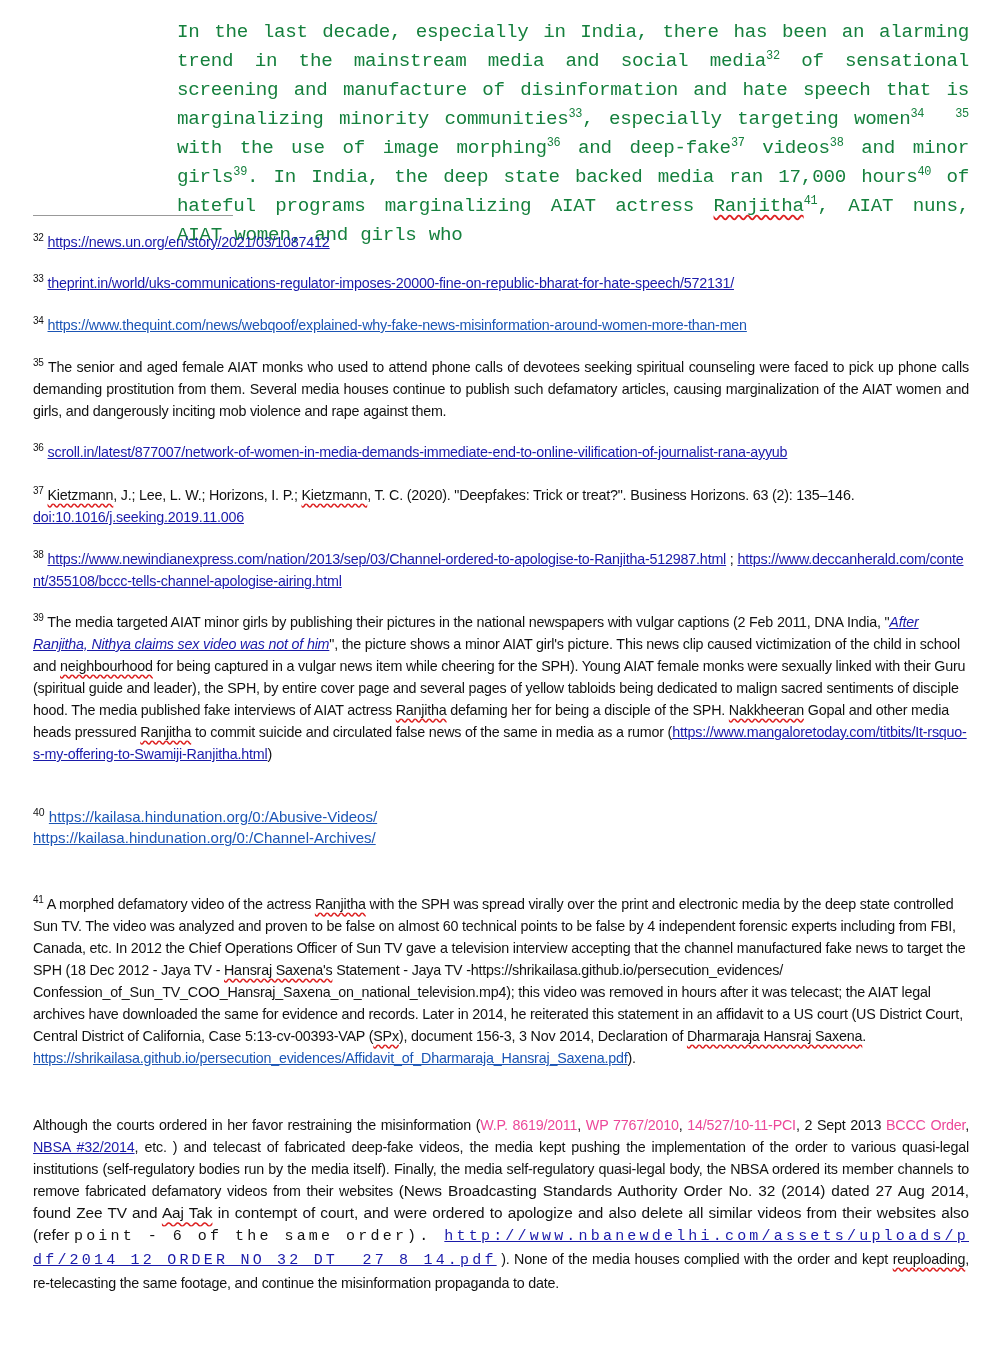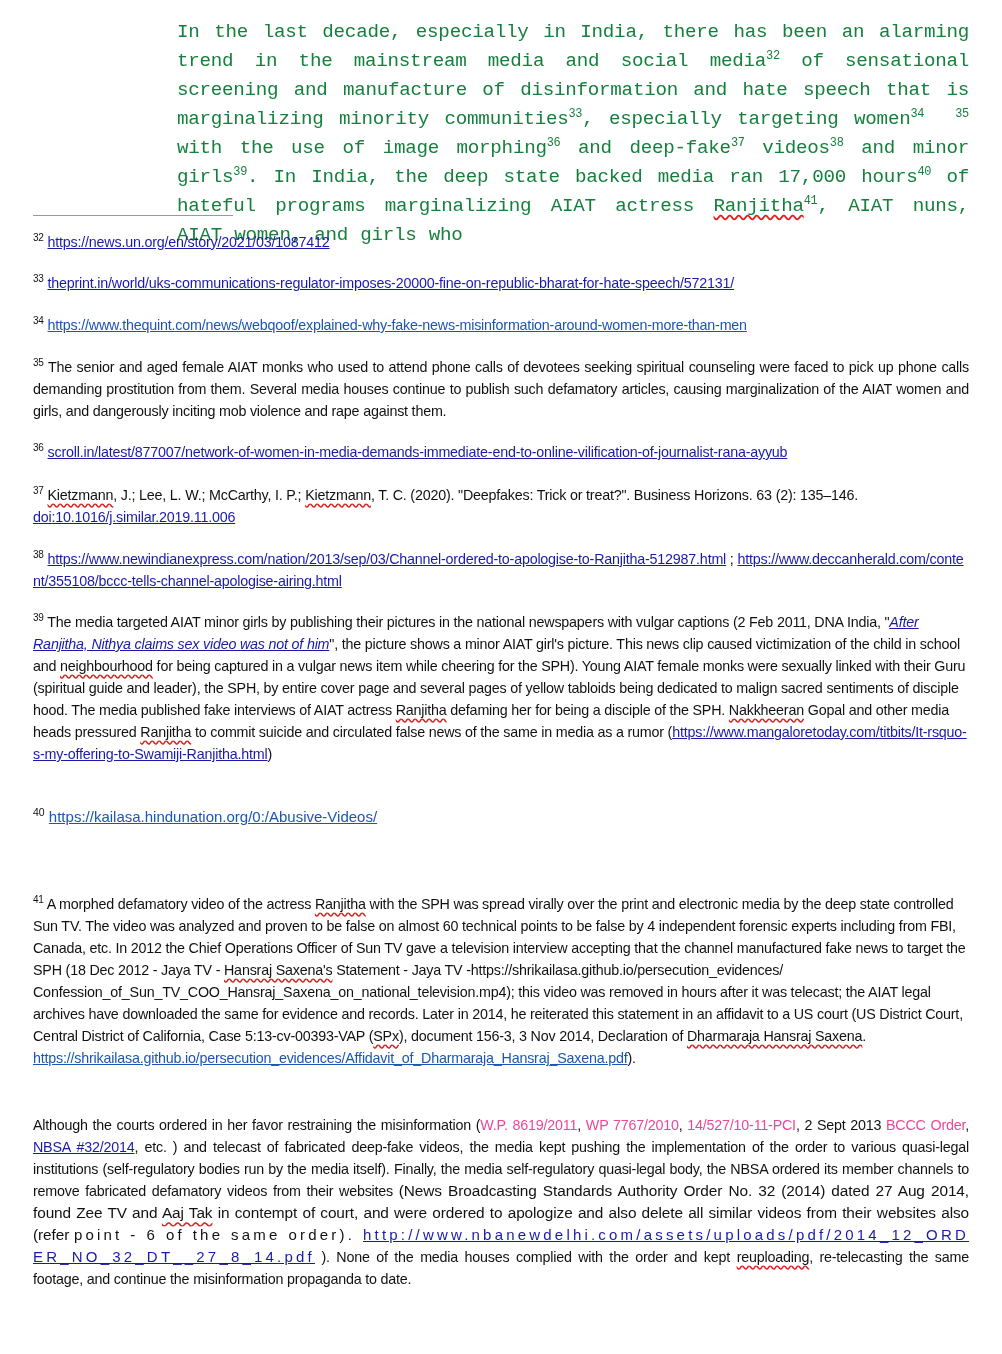--- a/index.html
+++ b/index.html
@@ -12,44 +12,44 @@
     sup { font-size: 62%; line-height: 0; vertical-align: super; }
     .spell { text-decoration: underline wavy #d22; text-decoration-skip-ink: none; text-underline-offset: 3px; }
     .sep { position: absolute; left: 33px; top: 215px; width: 200px; height: 1px; background: #999; }
     .fn { position: absolute; left: 33px; width: 936px; font-size: 14.3px; line-height: 22px; color: #111; letter-spacing: -0.2px; }
     .fn.just { text-align: justify; }
     .fn sup { font-size: 70%; }
     a, .lnk { color: #1a1aaa; text-decoration: underline; text-align: center; }
     .lnk-plain { color: #ec4899; text-decoration: none; }
     .lnk-blue { color: #1b55b5; text-decoration: underline; }
     .ital { font-style: italic; }
-    .wide { letter-spacing: 3.2px; font-size: 15px; }
+    .wide { letter-spacing: 3.2px; font-size: 15px; font-family: Liberation Mono, monospace; }
     .arial { font-size: 15.4px; letter-spacing: -0.1px; }
     .f40 { font-size: 15px; line-height: 21px; letter-spacing: 0; }
   </style>
 </head>
 <body>
 
 <div class="main-para"><span>In the last decade, especially in India, there has been an alarming trend in the mainstream media and social media</span><sup>32</sup><span> of sensational screening and manufacture of disinformation and hate speech that is marginalizing minority communities</span><sup>33</sup><span>, especially targeting women</span><sup>34</sup><span style="white-space:pre">  </span><sup>35</sup><span> with the use of image morphing</span><sup>36</sup><span> and deep-fake</span><sup>37</sup><span> videos</span><sup>38</sup><span> and minor girls</span><sup>39</sup><span>. In India, the deep state backed media ran 17,000 hours</span><sup>40</sup><span> of hateful programs marginalizing AIAT actress </span><span class="spell">Ranjitha</span><sup>41</sup><span>, AIAT nuns, AIAT women, and girls who</span></div>
 
 <div class="sep"></div>
 
 <div class="fn" style="top:231px;"><sup>32</sup> <a>https://news.un.org/en/story/2021/03/1087412</a></div>
 
 <div class="fn" style="top:272px;"><sup>33</sup> <a>theprint.in/world/uks-communications-regulator-imposes-20000-fine-on-republic-bharat-for-hate-speech/572131/</a></div>
 
 <div class="fn" style="top:314px;"><sup>34</sup> <a class="lnk-blue">https://www.thequint.com/news/webqoof/explained-why-fake-news-misinformation-around-women-more-than-men</a></div>
 
 <div class="fn just" style="top:356px;"><sup>35</sup> <span>The senior and aged female AIAT monks who used to attend phone calls of devotees seeking spiritual counseling were faced to pick up phone calls demanding prostitution from them. Several media houses continue to publish such defamatory articles, causing marginalization of the AIAT women and girls, and dangerously inciting mob violence and rape against them.</span></div>
 
 <div class="fn" style="top:441px;"><sup>36</sup> <a>scroll.in/latest/877007/network-of-women-in-media-demands-immediate-end-to-online-vilification-of-journalist-rana-ayyub</a></div>
 
-<div class="fn" style="top:484px;"><sup>37</sup> <span class="spell">Kietzmann</span><span>, J.; Lee, L. W.; McCarthy, I. P.; </span><span class="spell">Kietzmann</span><span>, T. C. (2020). "Deepfakes: Trick or treat?". Business Horizons. 63 (2): 135–146. </span><a>doi:10.1016/j.similar.2019.11.006</a></div>
+<div class="fn" style="top:484px;"><sup>37</sup> <span class="spell">Kietzmann</span><span>, J.; Lee, L. W.; Horizons, I. P.; </span><span class="spell">Kietzmann</span><span>, T. C. (2020). "Deepfakes: Trick or treat?". Business Horizons. 63 (2): 135–146. </span><a>doi:10.1016/j.seeking.2019.11.006</a></div>
 
 <div class="fn" style="top:548px; word-break: break-all;"><sup>38</sup> <a>https://www.newindianexpress.com/nation/2013/sep/03/Channel-ordered-to-apologise-to-Ranjitha-512987.html</a><span> ; </span><a>https://www.deccanherald.com/content/355108/bccc-tells-channel-apologise-airing.html</a></div>
 
 <div class="fn" style="top:611px;"><sup>39</sup> <span>The media targeted AIAT minor girls by publishing their pictures in the national newspapers with vulgar captions (2 Feb 2011, DNA India, "</span><a class="ital">After Ranjitha, Nithya claims sex video was not of him</a><span>", the picture shows a minor AIAT girl's picture. This news clip caused victimization of the child in school and </span><span class="spell">neighbourhood</span><span> for being captured in a vulgar news item while cheering for the SPH). Young AIAT female monks were sexually linked with their Guru (spiritual guide and leader), the SPH, by entire cover page and several pages of yellow tabloids being dedicated to malign sacred sentiments of disciple hood. The media published fake interviews of AIAT actress </span><span class="spell">Ranjitha</span><span> defaming her for being a disciple of the SPH. </span><span class="spell">Nakkheeran</span><span> Gopal and other media heads pressured </span><span class="spell">Ranjitha</span><span> to commit suicide and circulated false news of the same in media as a rumor (</span><a style="word-break: break-all;">https://www.mangaloretoday.com/titbits/It-rsquo-s-my-offering-to-Swamiji-Ranjitha.html</a><span>)</span></div>
 
-<div class="fn f40" style="top:806px;"><sup>40</sup> <a class="lnk-blue">https://kailasa.hindunation.org/0:/Abusive-Videos/</a><br><br></div>
+<div class="fn f40" style="top:806px;"><sup>40</sup> <a class="lnk-blue">https://kailasa.hindunation.org/0:/Abusive-Videos/</a><br><a class="lnk-blue">https://kailasa.hindunation.org/0:/Channel-Archives/</a><br></div>
 
 <div class="fn" style="top:893px;"><sup>41</sup> <span>A morphed defamatory video of the actress </span><span class="spell">Ranjitha</span><span> with the SPH was spread virally over the print and electronic media by the deep state controlled Sun TV. The video was analyzed and proven to be false on almost 60 technical points to be false by 4 independent forensic experts including from FBI, Canada, etc. In 2012 the Chief Operations Officer of Sun TV gave a television interview accepting that the channel manufactured fake news to target the SPH (18 Dec 2012 - Jaya TV - </span><span class="spell">Hansraj Saxena's</span><span> Statement - Jaya TV -https://shrikailasa.github.io/persecution_evidences/ Confession_of_Sun_TV_COO_Hansraj_Saxena_on_national_television.mp4); this video was removed in hours after it was telecast; the AIAT legal archives have downloaded the same for evidence and records. Later in 2014, he reiterated this statement in an affidavit to a US court (US District Court, Central District of California, Case 5:13-cv-00393-VAP (</span><span class="spell">SPx</span><span>), document 156-3, 3 Nov 2014, Declaration of </span><span class="spell">Dharmaraja Hansraj Saxena</span><span>. </span><a class="lnk-blue">https://shrikailasa.github.io/persecution_evidences/Affidavit_of_Dharmaraja_Hansraj_Saxena.pdf</a><span>).</span></div>
 
 <div class="fn just" style="top:1114px;"><span>Although the courts ordered in her favor restraining the misinformation (</span><span class="lnk-plain">W.P. 8619/2011</span><span>, </span><span class="lnk-plain">WP 7767/2010</span><span>, </span><span class="lnk-plain">14/527/10-11-PCI</span><span>, 2 Sept 2013 </span><span class="lnk-plain">BCCC Order</span><span>, </span><a>NBSA #32/2014</a><span>, etc. ) and telecast of fabricated deep-fake videos, the media kept pushing the implementation of the order to various quasi-legal institutions (self-regulatory bodies run by the media itself). Finally, the media self-regulatory quasi-legal body, the NBSA ordered its member channels to remove fabricated defamatory videos from their websites </span><span class="arial">(News Broadcasting Standards Authority Order No. 32 (2014) dated 27 Aug 2014, found Zee TV and </span><span class="arial spell">Aaj Tak</span><span class="arial"> in contempt of court, and were ordered to apologize and also delete all similar videos from their websites also (refer </span><span class="wide">point - 6 of the same order). </span><a class="wide" style="word-break: break-all;">http://www.nbanewdelhi.com/assets/uploads/pdf/2014_12_ORDER_NO_32_DT__27_8_14.pdf</a><span> ). None of the media houses complied with the order and kept </span><span class="spell">reuploading</span><span>, re-telecasting the same footage, and continue the misinformation propaganda to date.</span></div>
 
 </body></html>

